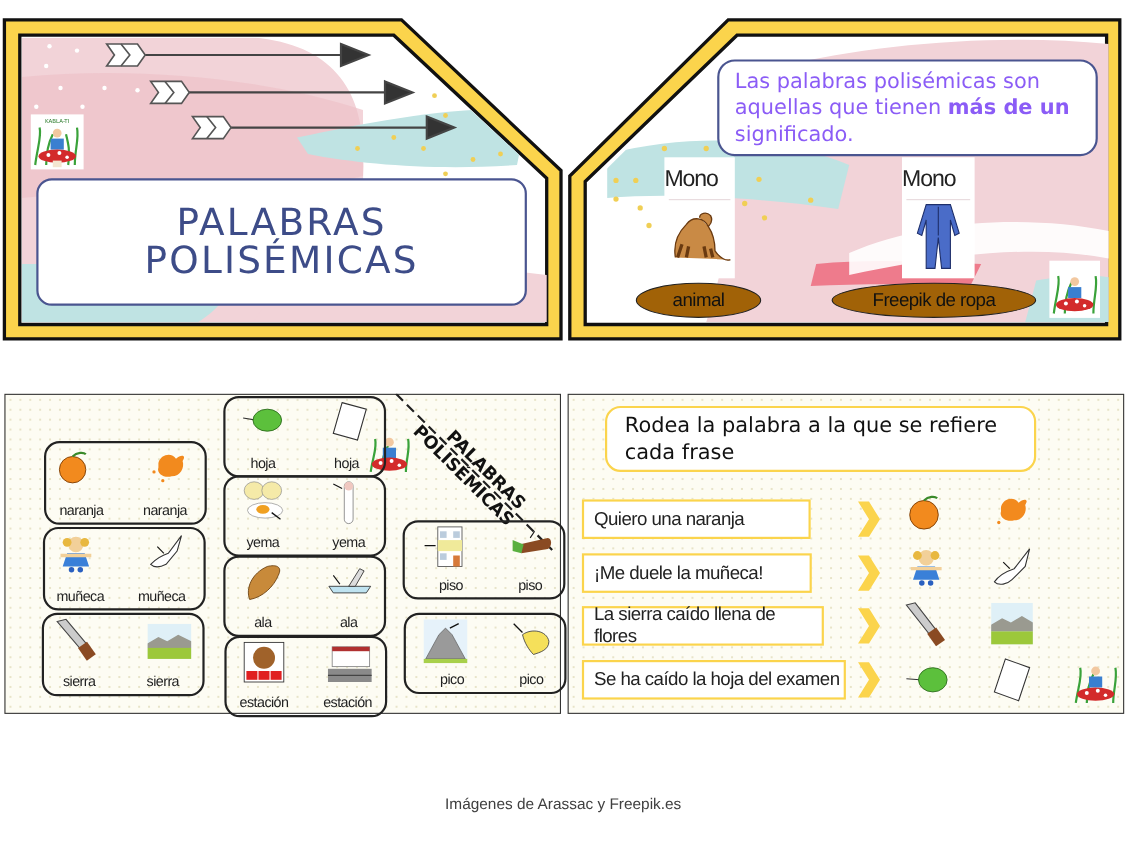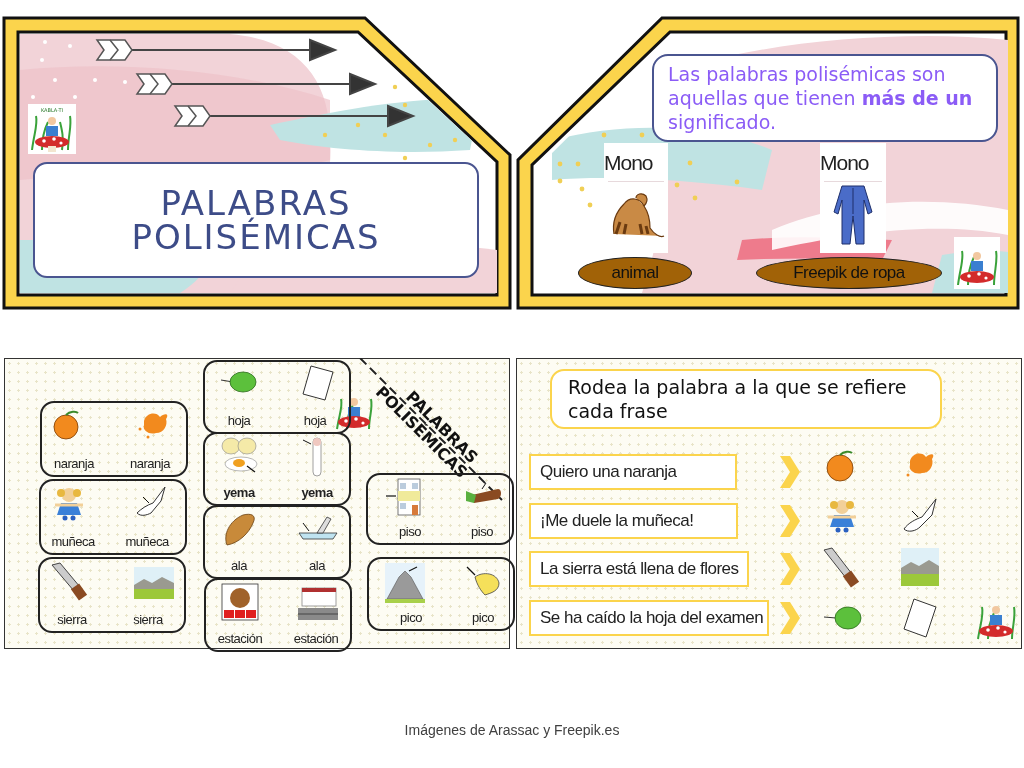--- a/index.html
+++ b/index.html
@@ -257,21 +257,21 @@
       <line x1="2" y1="12" x2="14" y2="14" stroke="#333" stroke-width="1"></line>
       <ellipse cx="24" cy="14" rx="13" ry="10" fill="#5cc03c" stroke="#2a6a1a" stroke-width="0.8"></ellipse>
     </svg>
   <svg class="ic" style="left:96px;top:2px;" width="36" height="38">
       <polygon points="10,2 32,8 24,36 2,30" fill="#fff" stroke="#333" stroke-width="1"></polygon>
     </svg>
   <div class="lbl" style="left:4px;">hoja</div>
   <div class="lbl" style="left:80px;">hoja</div>
 </div>
 
-<div class="pair" style="left:172px;top:432px;width:144px;height:70px;font-weight:bold;">
+<div class="pair" style="left:172px;top:432px;width:144px;height:70px;">
   <svg class="ic" style="left:14px;top:2px;" width="40" height="40">
       <ellipse cx="12" cy="10" rx="9" ry="8" fill="#f5eaa8" stroke="#888" stroke-width="0.6"></ellipse>
       <ellipse cx="28" cy="10" rx="9" ry="8" fill="#f5eaa8" stroke="#888" stroke-width="0.6"></ellipse>
       <ellipse cx="22" cy="28" rx="16" ry="7" fill="#fff" stroke="#888" stroke-width="0.6"></ellipse>
       <ellipse cx="20" cy="27" rx="6" ry="4" fill="#f0a020"></ellipse>
       <line x1="36" y1="36" x2="28" y2="30" stroke="#111" stroke-width="1.2"></line>
     </svg>
   <svg class="ic" style="left:96px;top:2px;" width="30" height="42">
       <rect x="12" y="2" width="8" height="38" rx="4" fill="#fff" stroke="#888" stroke-width="0.8"></rect>
       <ellipse cx="16" cy="6" rx="4" ry="4" fill="#f0c8c0"></ellipse>
@@ -347,21 +347,21 @@
 </div>
 
 <div class="bottom-right dotted"></div>
 
 <div class="instr-box">
   <div class="instr-text">Rodea la palabra a la que se refiere cada frase</div>
 </div>
 
 <div class="sent" style="left:529px;top:454px;width:208px;">Quiero una naranja</div>
 <div class="sent" style="left:529px;top:503px;width:209px;">¡Me duele la muñeca!</div>
-<div class="sent" style="left:529px;top:551px;width:220px;">La sierra está llena de flores</div>
+<div class="sent" style="left:529px;top:551px;width:220px;">La sierra caído llena de flores</div>
 <div class="sent" style="left:529px;top:600px;width:240px;">Se ha caído la hoja del examen</div>
 
 <svg class="chev" style="left:778px;top:454px;" width="24" height="36">
     <polygon points="2,2 12,2 22,18 12,34 2,34 12,18" fill="#fbd44c"></polygon>
   </svg>
 <svg class="chev" style="left:778px;top:503px;" width="24" height="36">
     <polygon points="2,2 12,2 22,18 12,34 2,34 12,18" fill="#fbd44c"></polygon>
   </svg>
 <svg class="chev" style="left:778px;top:551px;" width="24" height="36">
     <polygon points="2,2 12,2 22,18 12,34 2,34 12,18" fill="#fbd44c"></polygon>

